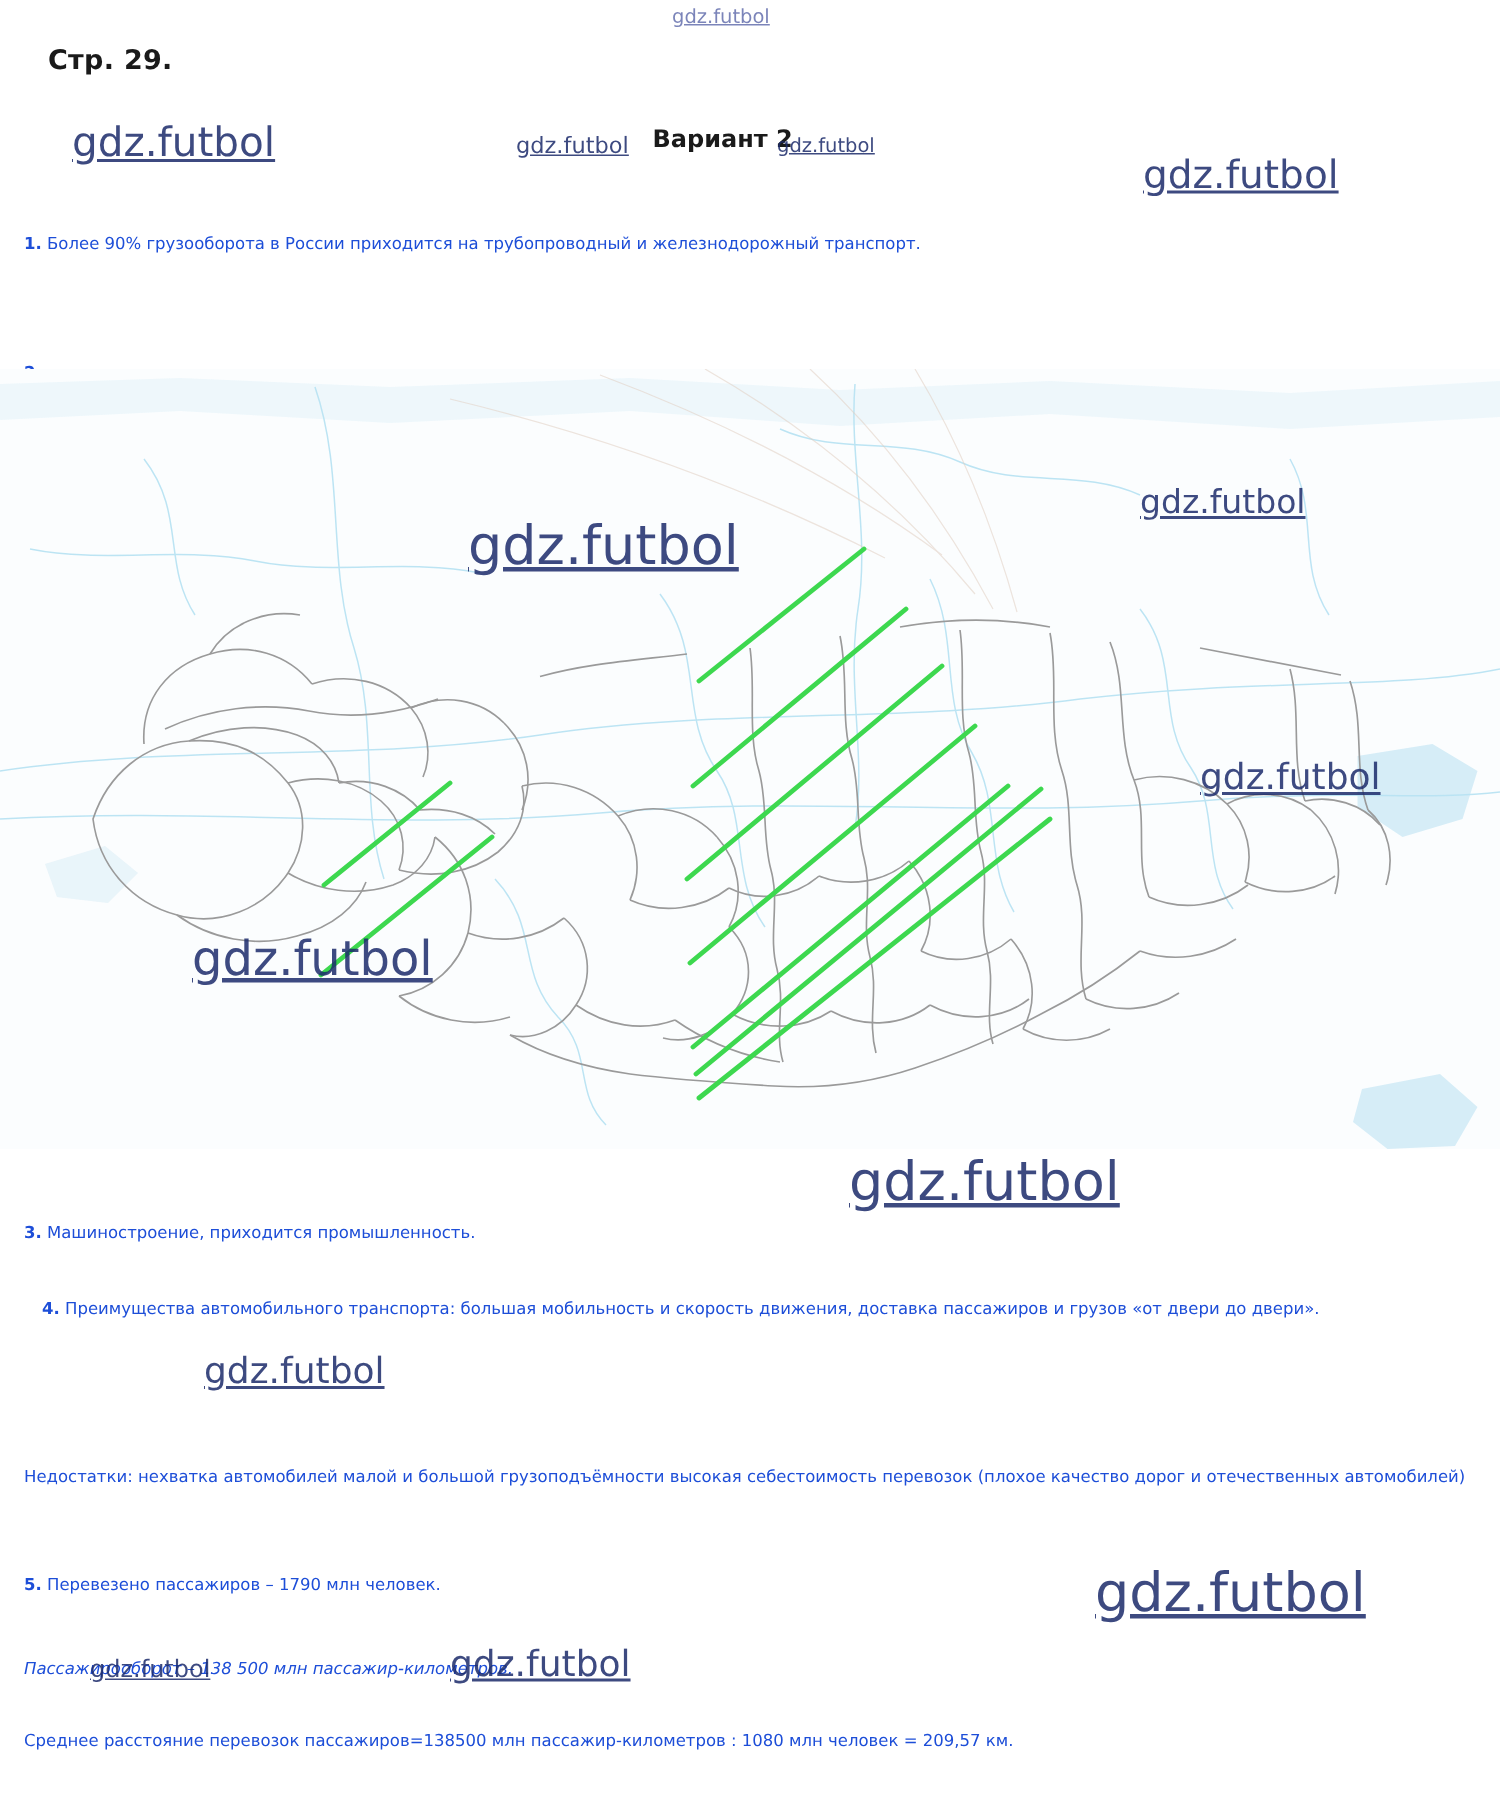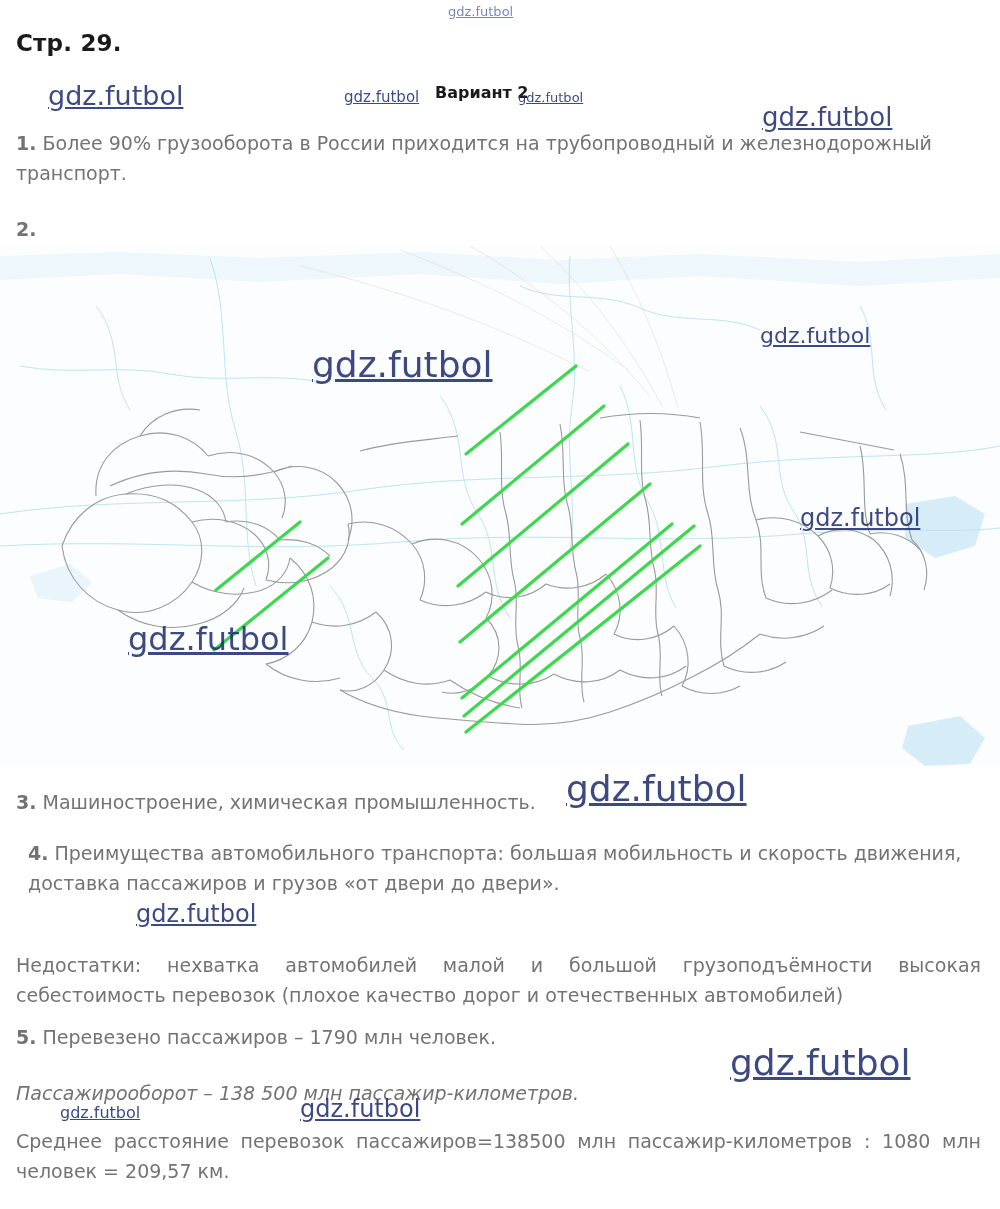--- a/index.html
+++ b/index.html
@@ -26,39 +26,40 @@
     white-space: nowrap;
     pointer-events: none;
     font-weight: 400;
     text-decoration: underline;
   }
   .wm-dark { color: #1c2b6b; opacity: 0.85; }
 
   
   .page-num {
     position: absolute;
-    left: 16px;
+    left: 32px;
     top: 30px;
     font-weight: bold;
-    font-size: 23px;
+    font-size: 18px;
     letter-spacing: .2px;
   }
   .variant {
     position: absolute;
     left: 435px;
     top: 83px;
     font-weight: bold;
     font-size: 16px;
   }
 
   .para {
     position: absolute;
-    font-size: 19px;
+    font-size: 11px;
     line-height: 30px;
-    color: #737373;
+    color: #1d4ed8;
+    margin-top: 20px;
   }
   .para b { font-weight: bold; }
 
   .just { text-align: justify; }
 
   
   .map-wrap {
     position: absolute;
     left: 0;
     top: 246px;
@@ -222,21 +223,21 @@
     </g>
     <g stroke="#3dd84f" stroke-width="3.2" stroke-linecap="round" fill="none">
       <line x1="216" y1="344" x2="300" y2="276"></line>
       <line x1="214" y1="404" x2="328" y2="312"></line>
     </g>
   </svg>
 </div>
 
 <div class="para" style="left:16px; top:787px; width:560px;">
   <b>3.</b>
-  <span>Машиностроение, химическая промышленность.</span>
+  <span>Машиностроение, приходится промышленность.</span>
 </div>
 
 <div class="para" style="left:28px; top:838px; width:975px;">
   <b>4.</b>
   <span>Преимущества автомобильного транспорта: большая мобильность и скорость движения, доставка пассажиров и грузов «от двери до двери».</span>
 </div>
 
 <div class="para just" style="left:16px; top:950px; width:965px;">
   <span>Недостатки: нехватка автомобилей малой и большой грузоподъёмности высокая себестоимость перевозок (плохое качество дорог и отечественных автомобилей)</span>
 </div>

